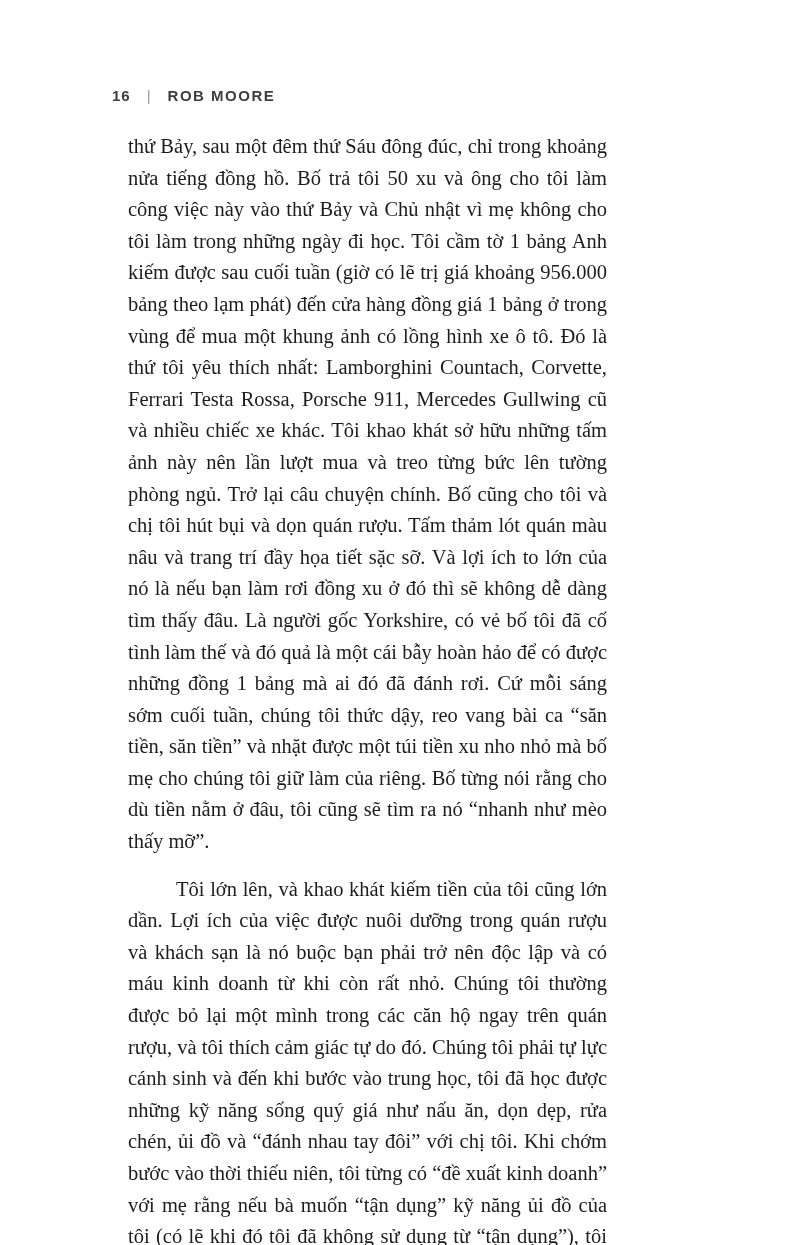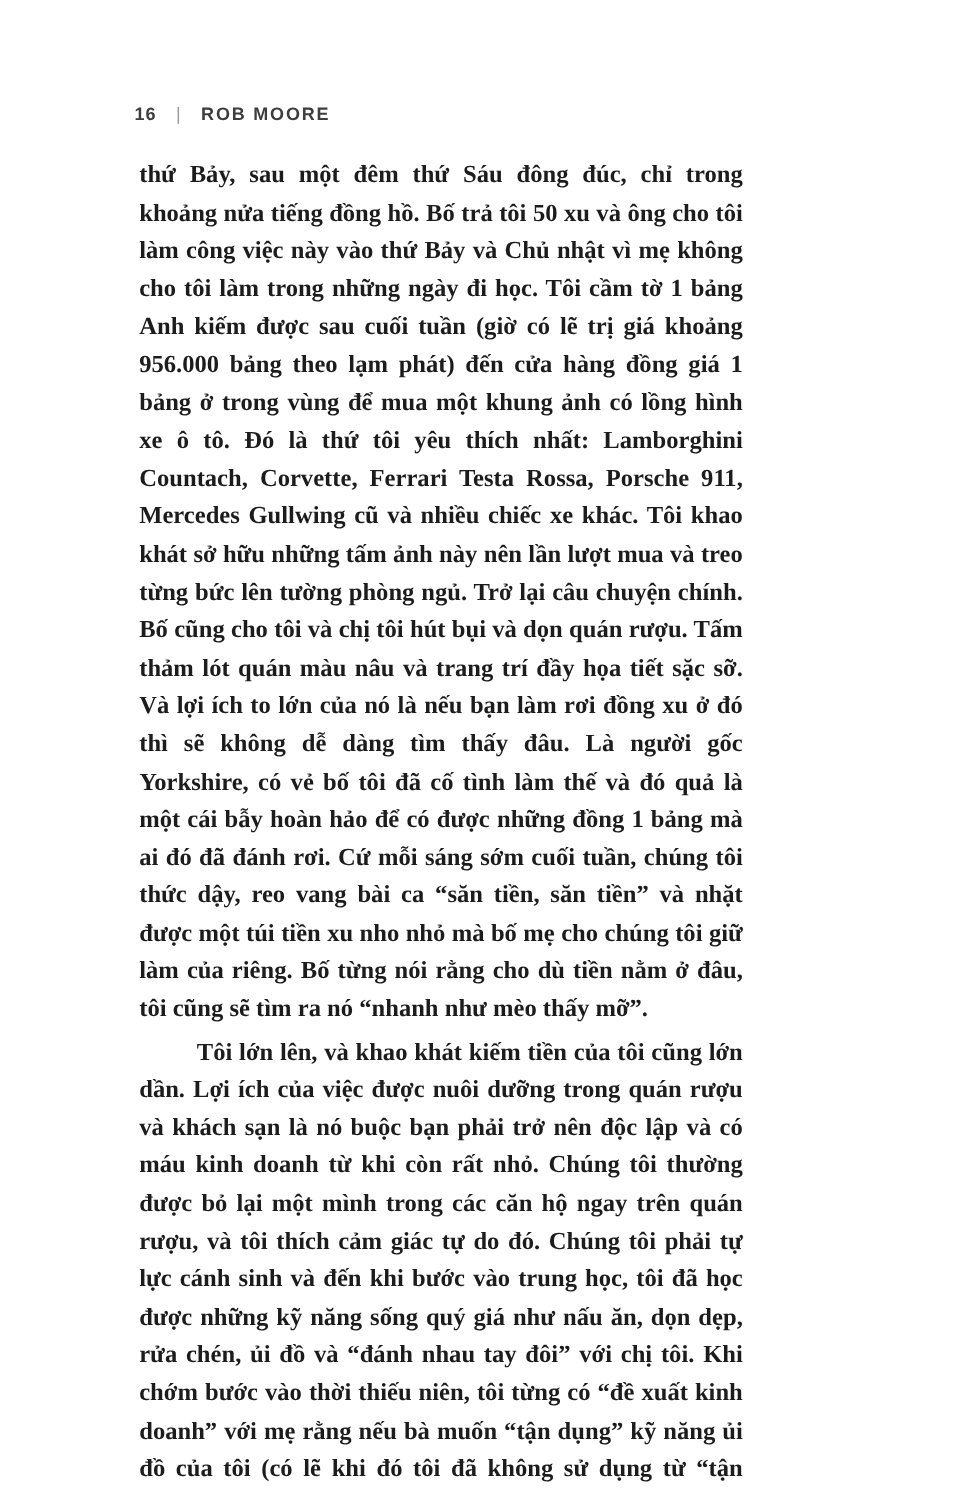--- a/index.html
+++ b/index.html
@@ -40,23 +40,22 @@
   }
   .body-text {
     font-family: "Liberation Serif", "DejaVu Serif", serif;
     font-size: 20.5px;
     line-height: 31.6px;
     color: #1c1c1c;
     text-align: justify;
     text-justify: inter-word;
   }
   .body-text p {
-    margin: 4px;
+    margin: 16px;
     padding: 0;
-    font-weight: bold;
   }
   .body-text p.indent {
     text-indent: 48px;
   }
 </style>
 </head>
 <body>
 
 <div class="page">
 

